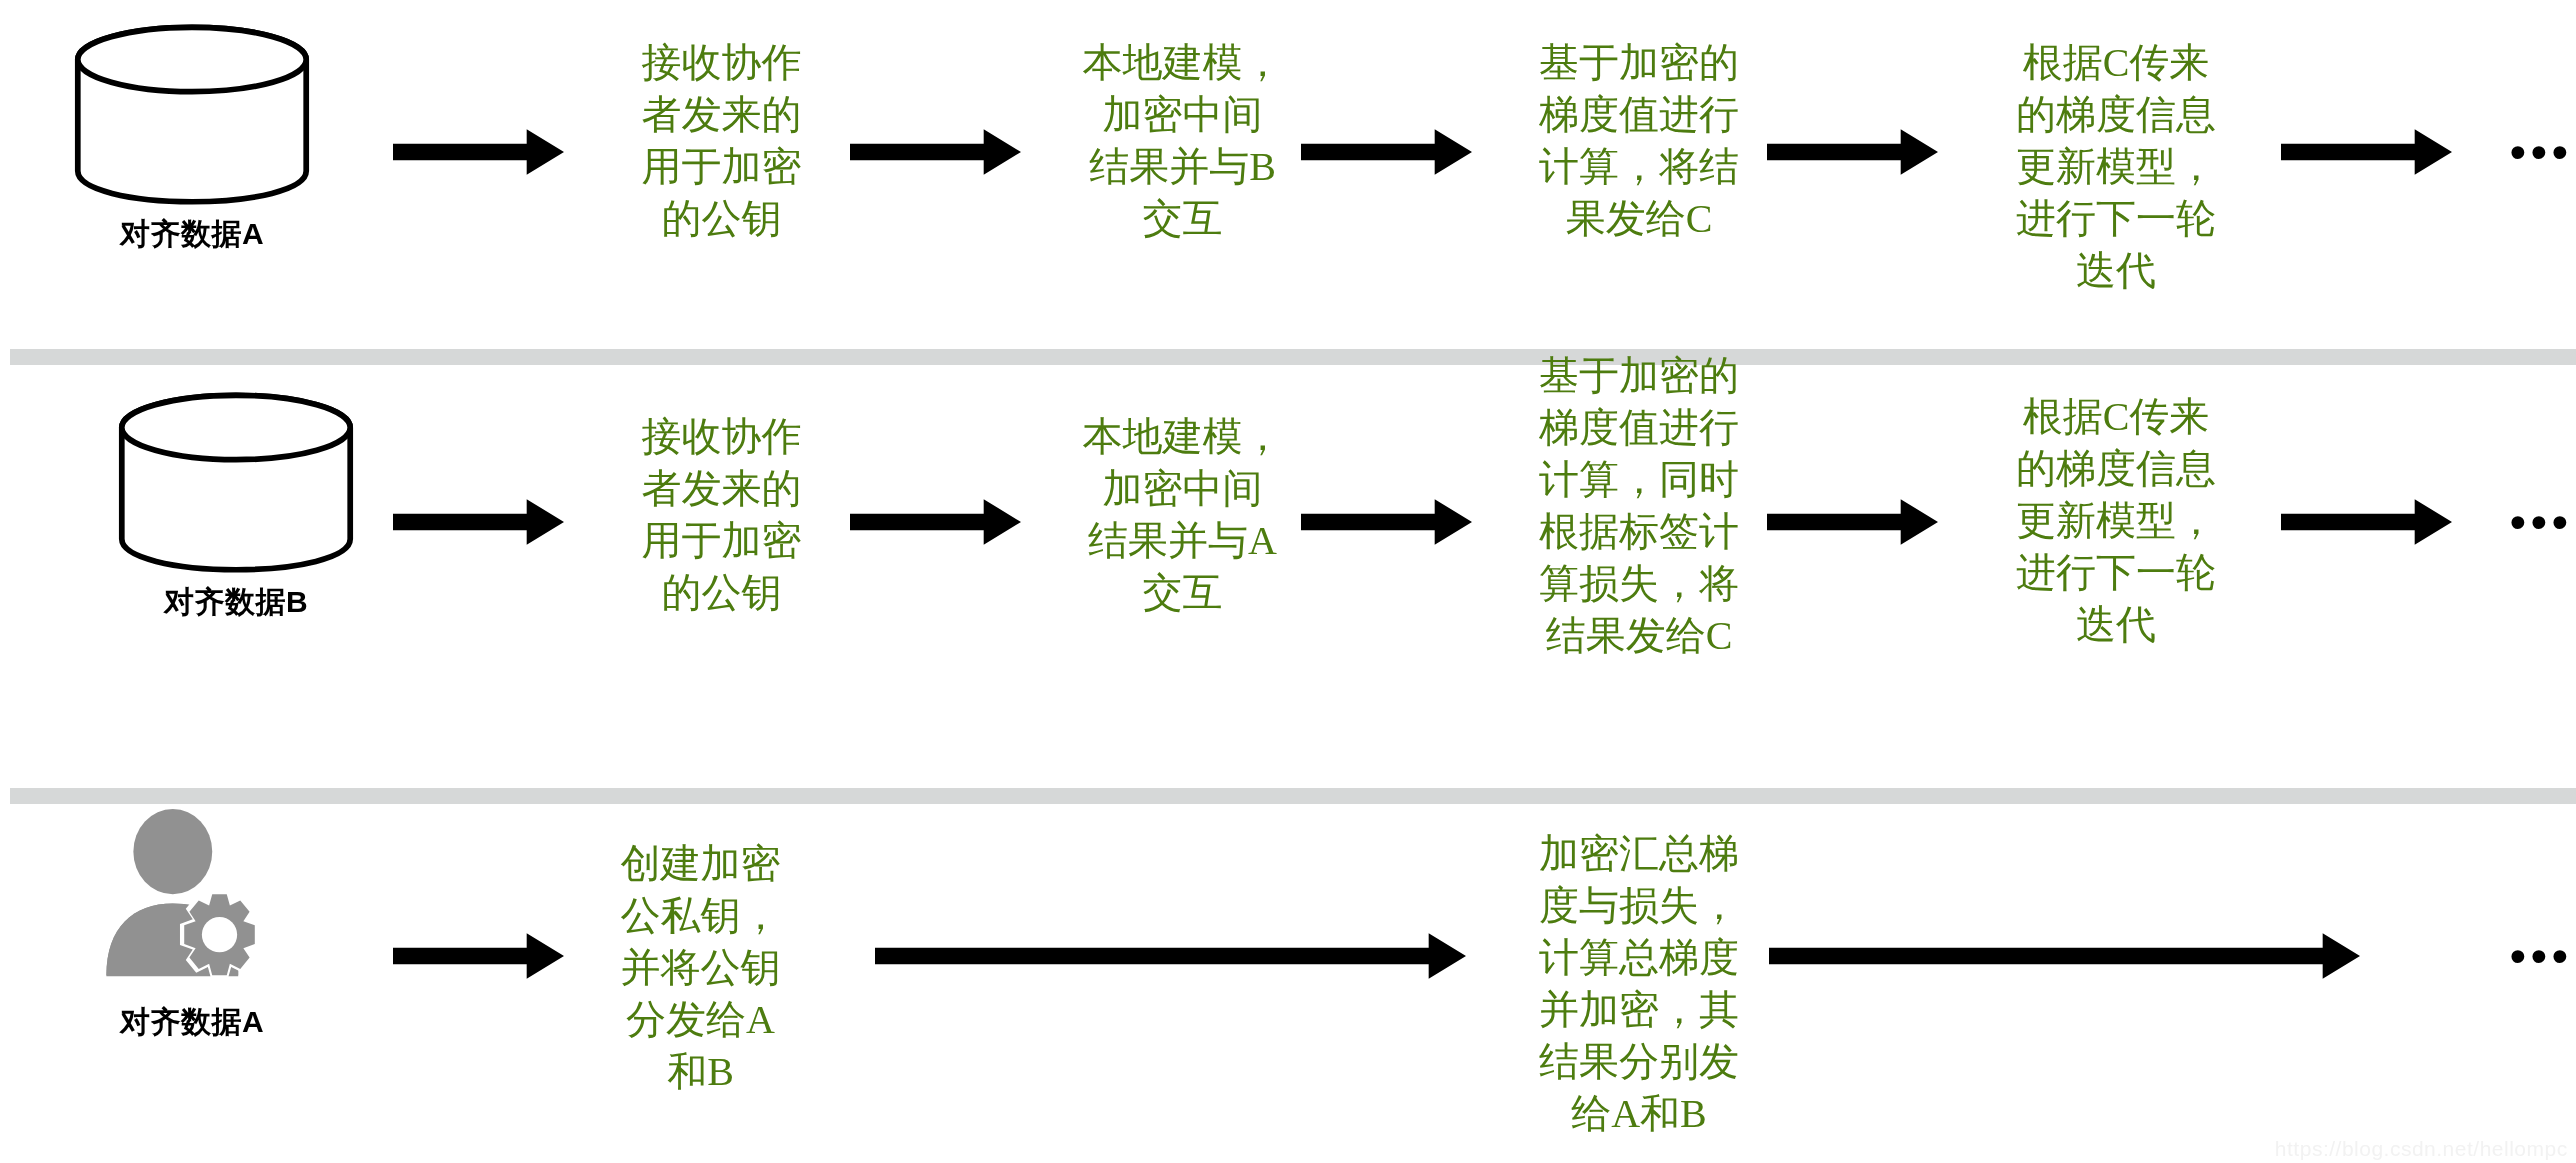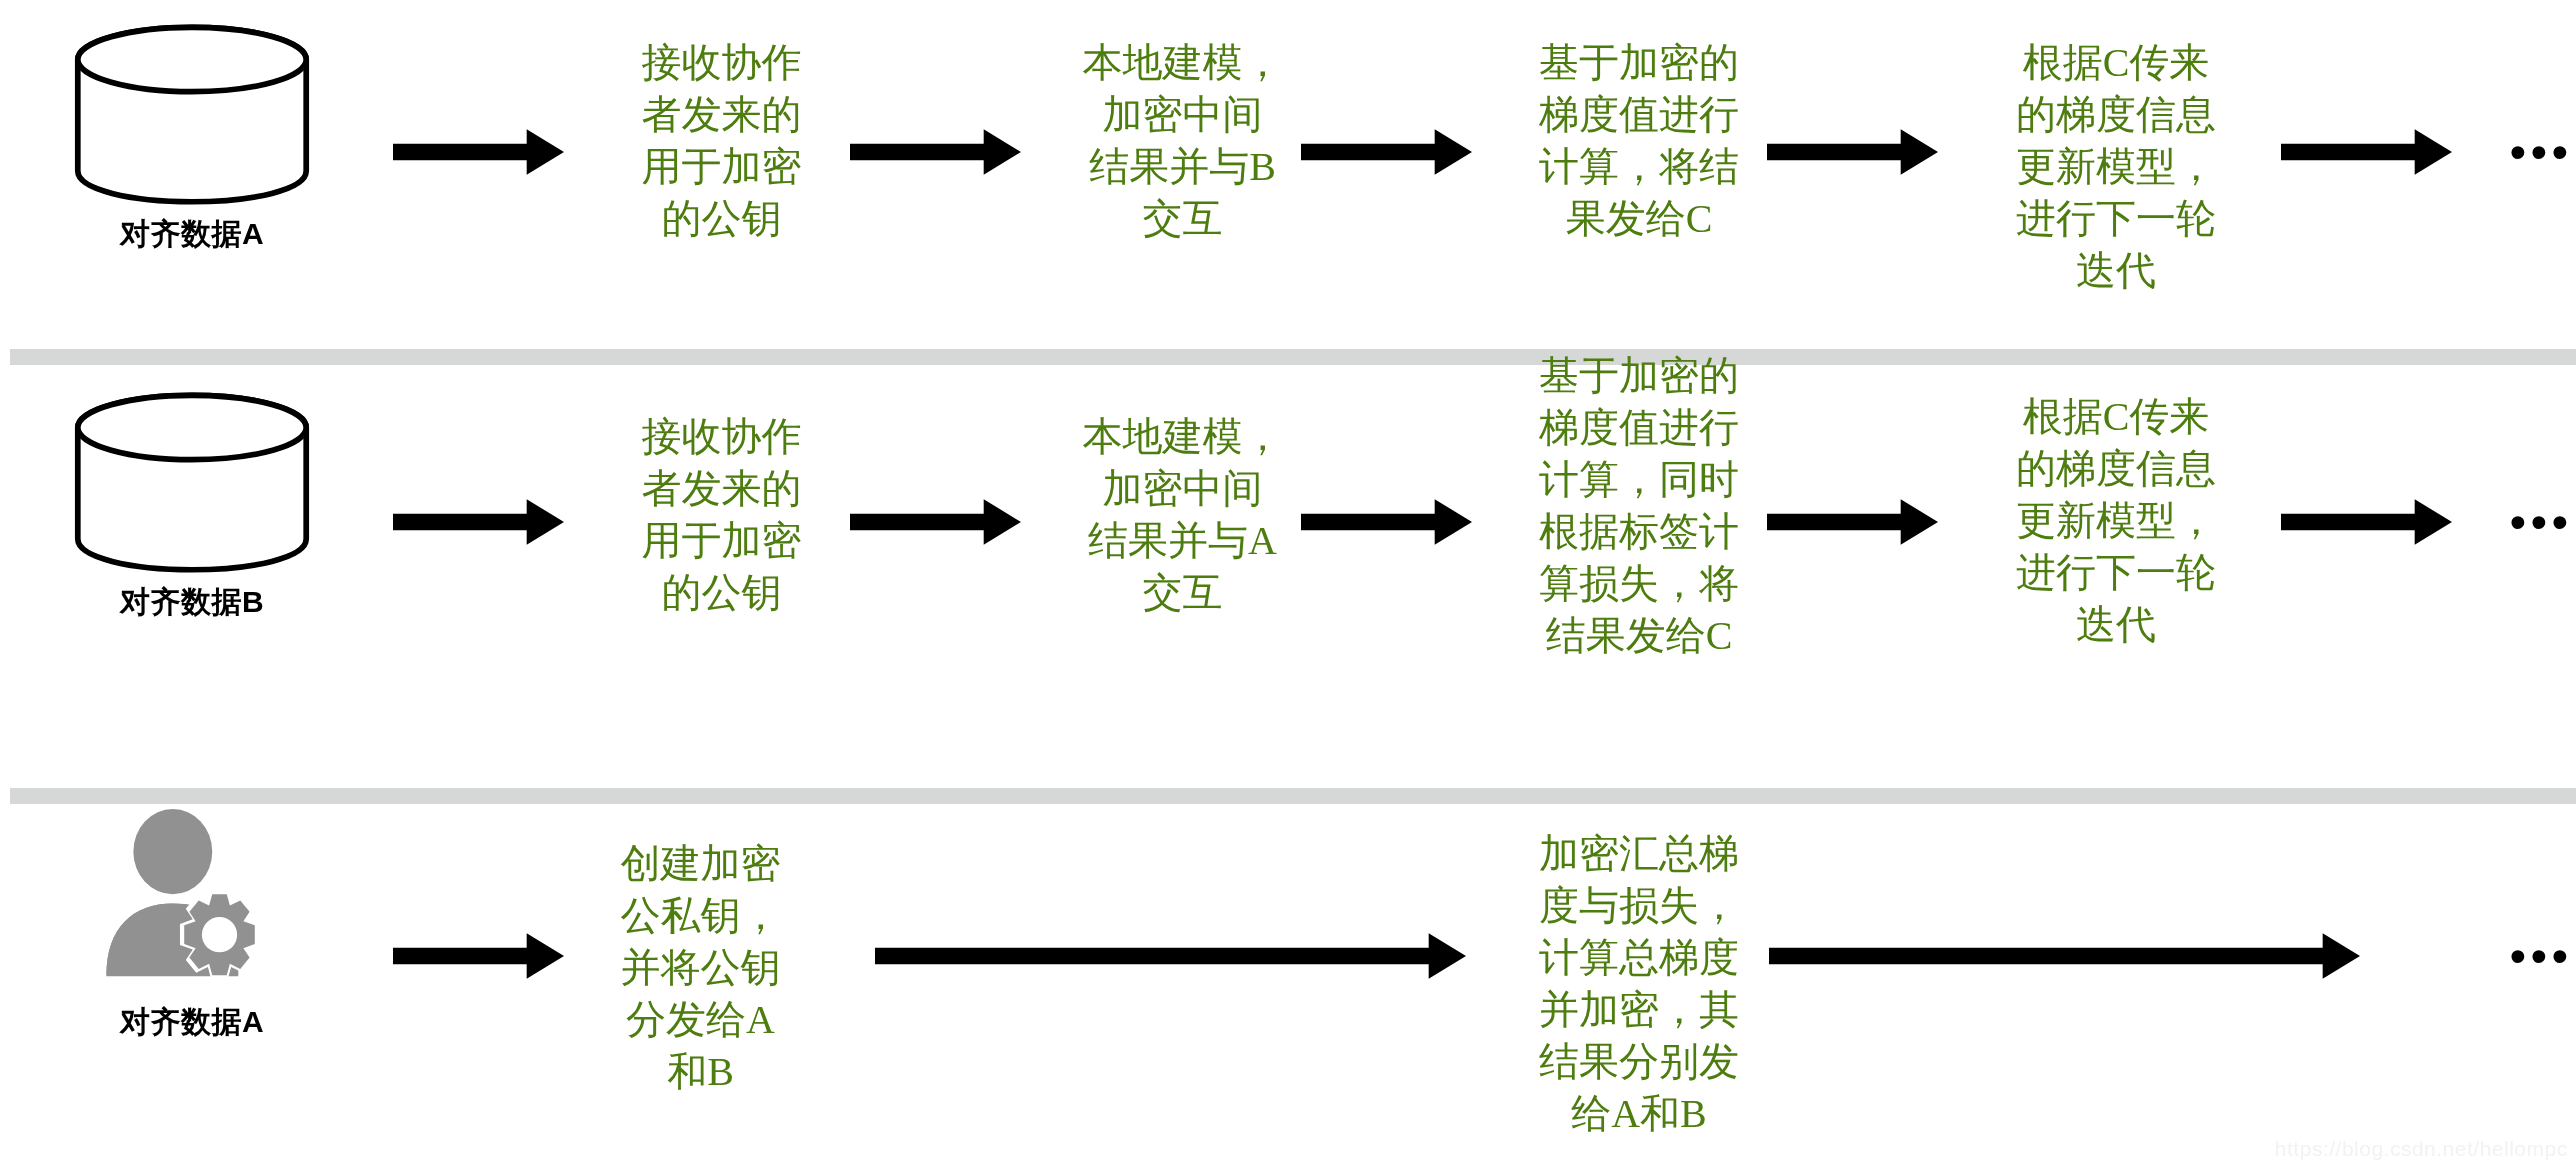--- a/index.html
+++ b/index.html
@@ -140,21 +140,21 @@
 的梯度信息
 更新模型，
 进行下一轮
 迭代</div>
 
     <div class="dots" style="left:2510px;top:129px;">•••</div>
   </div>
 
   <div class="row r2">
 
-    <div class="icon-wrap" style="top:27px;">
+    <div class="icon-wrap" style="top:27px;padding-left:44px;">
       <div class="cyl">
         <svg viewBox="0 0 470 350" xmlns="http://www.w3.org/2000/svg">
           <path d="M15 70 C15 34 118 8 235 8 C352 8 455 34 455 70 L455 285
                    C455 321 352 344 235 344 C118 344 15 321 15 285 Z" fill="#ffffff" stroke="#000000" stroke-width="11"></path>
           <ellipse cx="235" cy="70" rx="220" ry="62" fill="#ffffff" stroke="#000000" stroke-width="11"></ellipse>
         </svg>
       </div>
       <div class="icon-label" style="margin-top:9.3px;">对齐数据B</div>
     </div>
 

